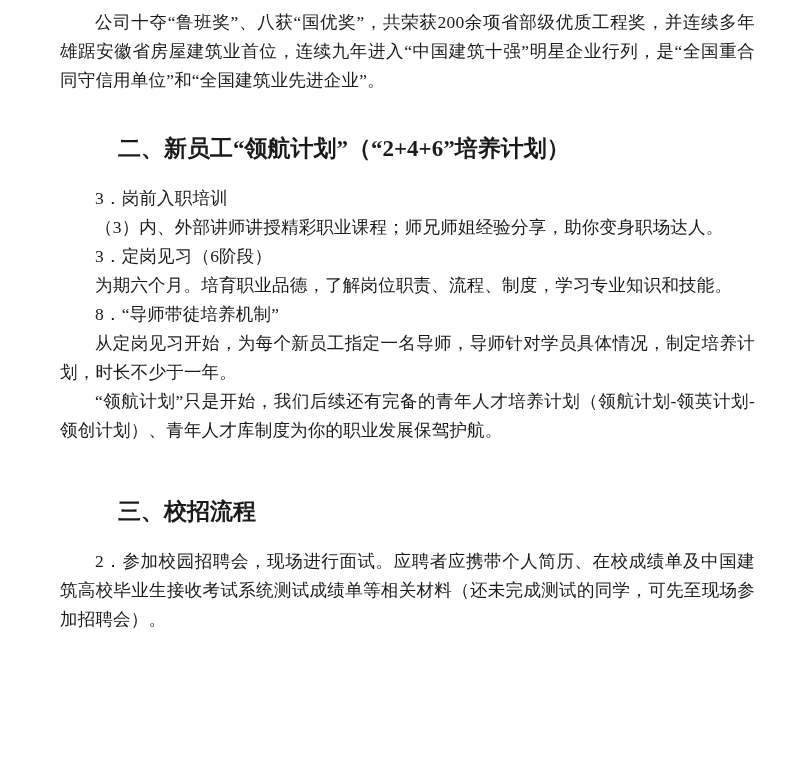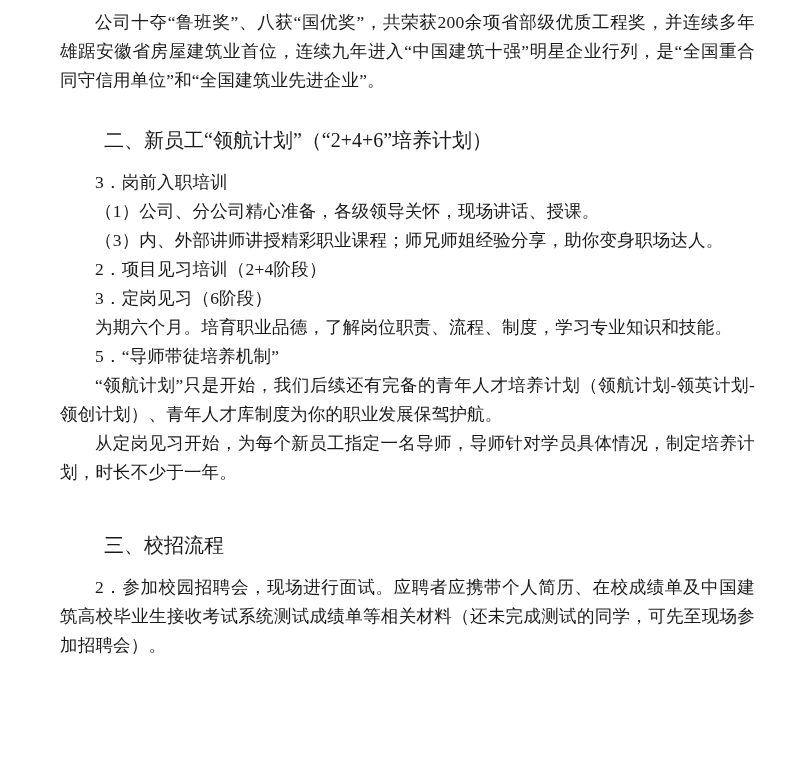--- a/index.html
+++ b/index.html
@@ -26,52 +26,50 @@
     line-height: 29px;
     text-align: justify;
     text-justify: inter-ideograph;
     margin: 0;
     letter-spacing: 0.2px;
   }
   .indent {
     text-indent: 2em;
   }
   .heading {
-    font-size: 20px;
+    font-size: 23px;
     line-height: 29px;
-    font-weight: normal;
+    font-weight: bold;
     text-indent: 2em;
-    margin: 4px;
+    margin: 12px;
   }
   .gap-lg { height: 27px; }
   .gap-sm { height: 9px; }
   .gap-xl { height: 40px; }
 </style>
 </head>
 <body>
 
 <div class="page">
 
   <p class="para indent">公司十夺“鲁班奖”、八获“国优奖”，共荣获200余项省部级优质工程奖，并连续多年雄踞安徽省房屋建筑业首位，连续九年进入“中国建筑十强”明星企业行列，是“全国重合同守信用单位”和“全国建筑业先进企业”。</p>
 
   <div class="gap-lg"></div>
 
   <p class="heading">二、新员工“领航计划”（“2+4+6”培养计划）</p>
 
   <div class="gap-sm"></div>
 
   <p class="para indent">3．岗前入职培训</p>
-  <p class="para indent">（1）公司、分公司精心准备，各级领导关怀，现场讲话、授课。</p>
   <p class="para indent">（3）内、外部讲师讲授精彩职业课程；师兄师姐经验分享，助你变身职场达人。</p>
-  <p class="para indent">2．项目见习培训（2+4阶段）</p>
   <p class="para indent">3．定岗见习（6阶段）</p>
   <p class="para indent">为期六个月。培育职业品德，了解岗位职责、流程、制度，学习专业知识和技能。</p>
-  <p class="para indent">5．“导师带徒培养机制”</p>
+  <p class="para indent">8．“导师带徒培养机制”</p>
+  <p class="para indent">从定岗见习开始，为每个新员工指定一名导师，导师针对学员具体情况，制定培养计划，时长不少于一年。</p>
   <p class="para indent">“领航计划”只是开始，我们后续还有完备的青年人才培养计划（领航计划-领英计划-领创计划）、青年人才库制度为你的职业发展保驾护航。</p>
-  <p class="para indent">从定岗见习开始，为每个新员工指定一名导师，导师针对学员具体情况，制定培养计划，时长不少于一年。</p>
 
   <div class="gap-xl"></div>
 
   <p class="heading">三、校招流程</p>
 
   <div class="gap-sm"></div>
 
   <p class="para indent">2．参加校园招聘会，现场进行面试。应聘者应携带个人简历、在校成绩单及中国建筑高校毕业生接收考试系统测试成绩单等相关材料（还未完成测试的同学，可先至现场参加招聘会）。</p>
 
 </div>

